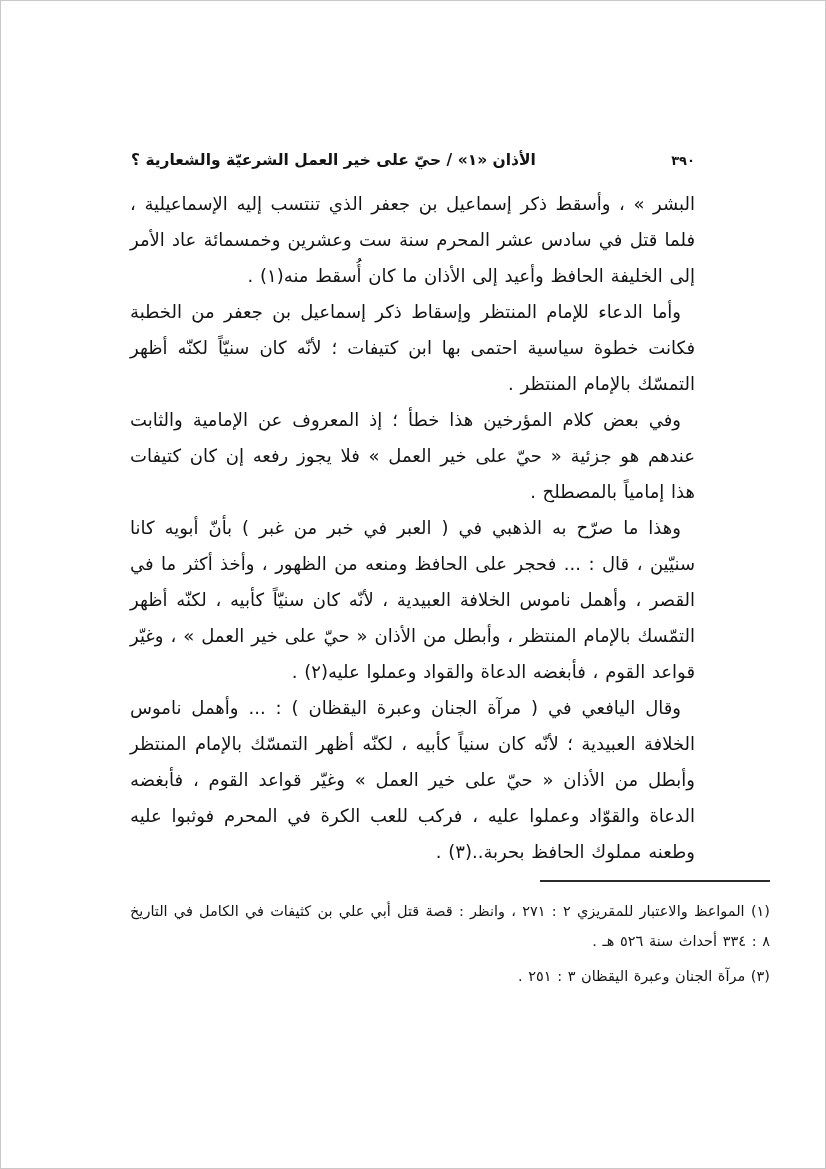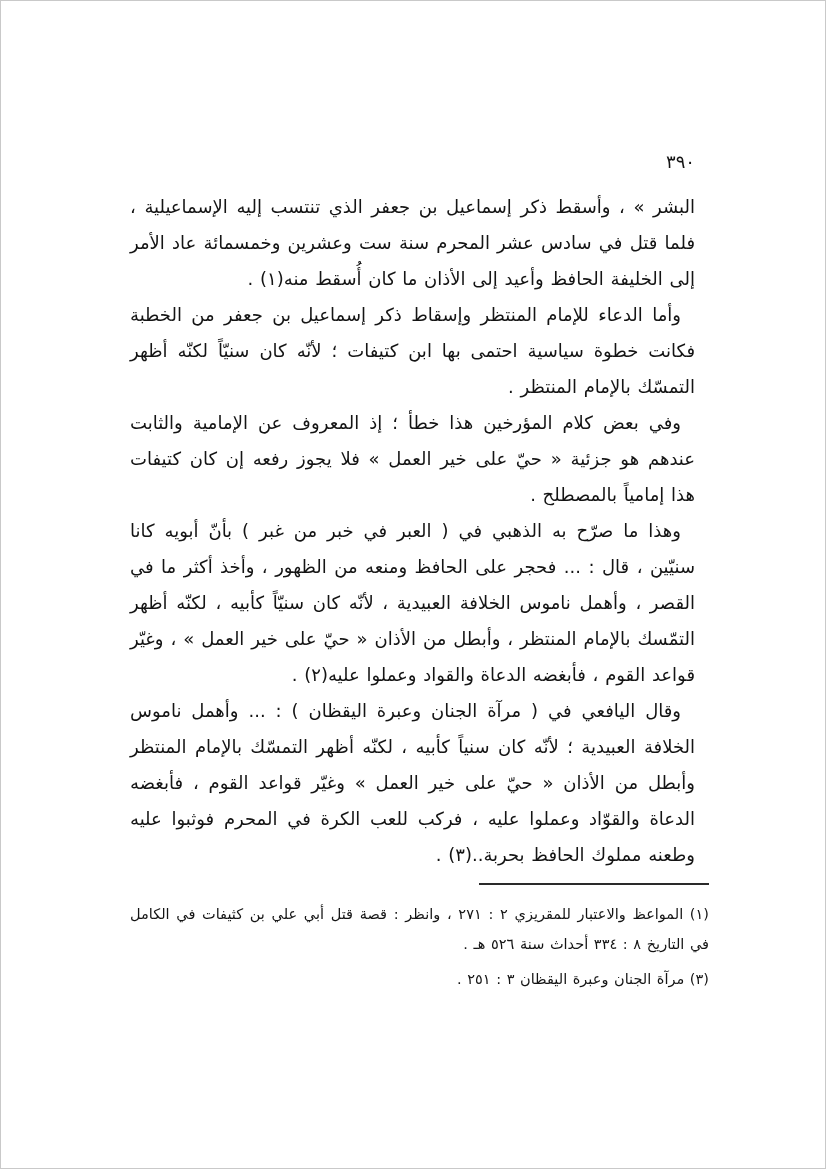--- a/index.html
+++ b/index.html
@@ -14,22 +14,22 @@
     overflow: hidden;
   }
   .header {
     display: flex;
     direction: rtl;
     justify-content: space-between;
     align-items: baseline;
     margin: 150px 130px 0 130px;
   }
   .page-number {
-    font-weight: 400;
-    font-size: 18px;
+    font-weight: 700;
+    font-size: 13px;
     letter-spacing: 1px;
   }
   .running-title {
     font-weight: 700;
     font-size: 15.5px;
   }
   .body-text {
     direction: rtl;
     margin: 17px 130px 0 129px;
   }
@@ -37,21 +37,21 @@
     margin: 0;
     font-size: 18px;
     line-height: 36px;
     text-align: justify;
     text-indent: 14px;
     word-spacing: 1px;
   }
   .para.continuation { text-indent: 0; }
   .footnotes {
     direction: rtl;
-    margin: 10px 116px 0 129px;
+    margin: 10px 55px 0 129px;
   }
   .fn-rule {
     width: 230px;
     height: 2px;
     background: #2a2a2a;
     margin-bottom: 14px;
   }
   .fn {
     margin: 0 0 5px 0;
     font-size: 14.5px;
@@ -61,20 +61,21 @@
   }
   .fn.short { text-align: right; }
 </style>
 </head>
 <body>
 
 <div class="page">
 
   <div class="header">
     <span class="page-number">٣٩٠</span>
+    <span class="running-title">الأذان «١» /  حيّ على خير العمل الشرعيّة والشعارية ؟</span>
   </div>
 
   <div class="body-text">
     <p class="para continuation">البشر » ، وأسقط ذكر إسماعيل بن جعفر الذي تنتسب إليه الإسماعيلية ، فلما قتل في سادس عشر المحرم سنة ست وعشرين وخمسمائة عاد الأمر إلى الخليفة الحافظ وأعيد إلى الأذان ما كان أُسقط منه(١) .</p>
     <p class="para">وأما الدعاء للإمام المنتظر وإسقاط ذكر إسماعيل بن جعفر من الخطبة فكانت خطوة سياسية احتمى بها ابن كتيفات ؛ لأنّه كان سنيّاً لكنّه أظهر التمسّك بالإمام المنتظر .</p>
     <p class="para">وفي بعض كلام المؤرخين هذا خطأ ؛ إذ المعروف عن الإمامية والثابت عندهم هو جزئية « حيّ على خير العمل » فلا يجوز رفعه إن كان كتيفات هذا إمامياً بالمصطلح .</p>
     <p class="para">وهذا ما صرّح به الذهبي في ( العبر في خبر من غبر ) بأنّ أبويه كانا سنيّين ، قال : ... فحجر على الحافظ ومنعه من الظهور ، وأخذ أكثر ما في القصر ، وأهمل ناموس الخلافة العبيدية ، لأنّه كان سنيّاً كأبيه ، لكنّه أظهر التمّسك بالإمام المنتظر ، وأبطل من الأذان « حيّ على خير العمل » ، وغيّر قواعد القوم ، فأبغضه الدعاة والقواد وعملوا عليه(٢) .</p>
     <p class="para">وقال اليافعي في ( مرآة الجنان وعبرة اليقظان ) : ... وأهمل ناموس الخلافة العبيدية ؛ لأنّه كان سنياً كأبيه ، لكنّه أظهر التمسّك بالإمام المنتظر وأبطل من الأذان « حيّ على خير العمل » وغيّر قواعد القوم ، فأبغضه الدعاة والقوّاد وعملوا عليه ، فركب للعب الكرة في المحرم فوثبوا عليه وطعنه مملوك الحافظ بحربة..(٣) .</p>
   </div>
 

